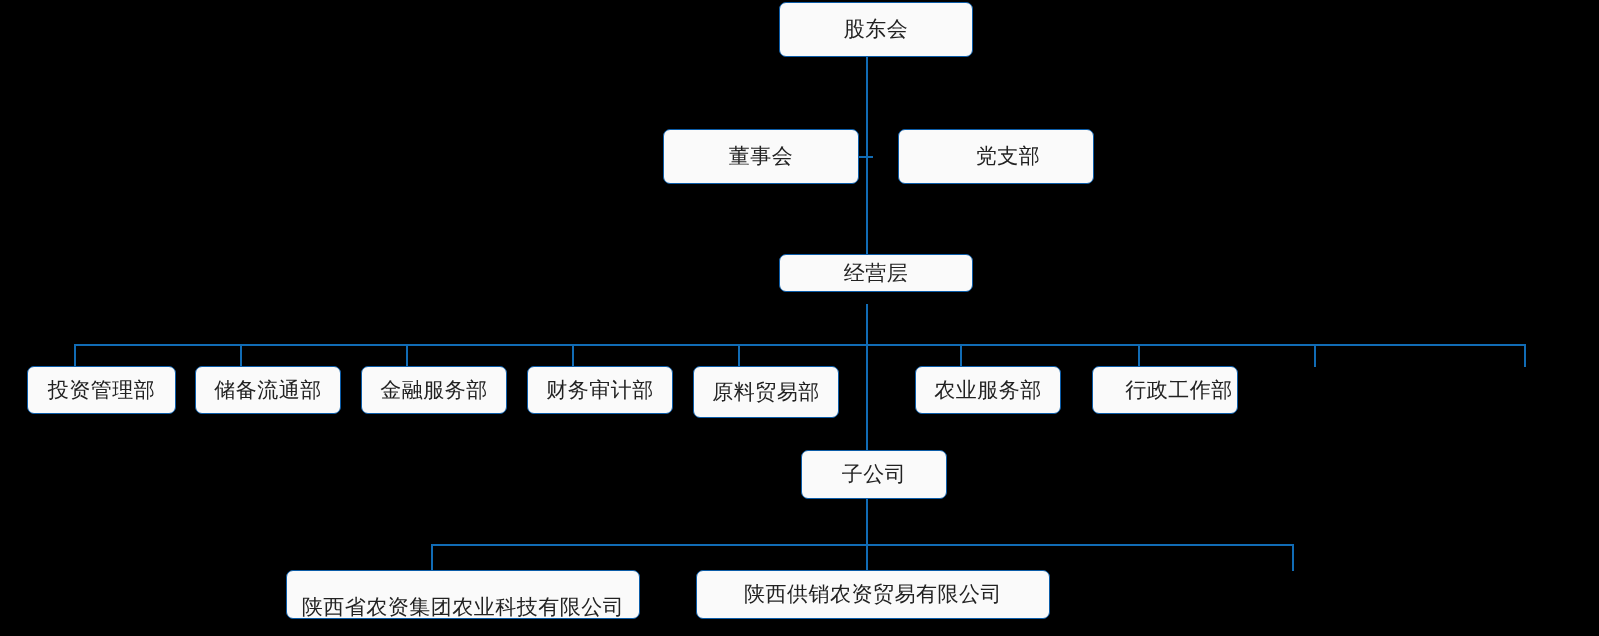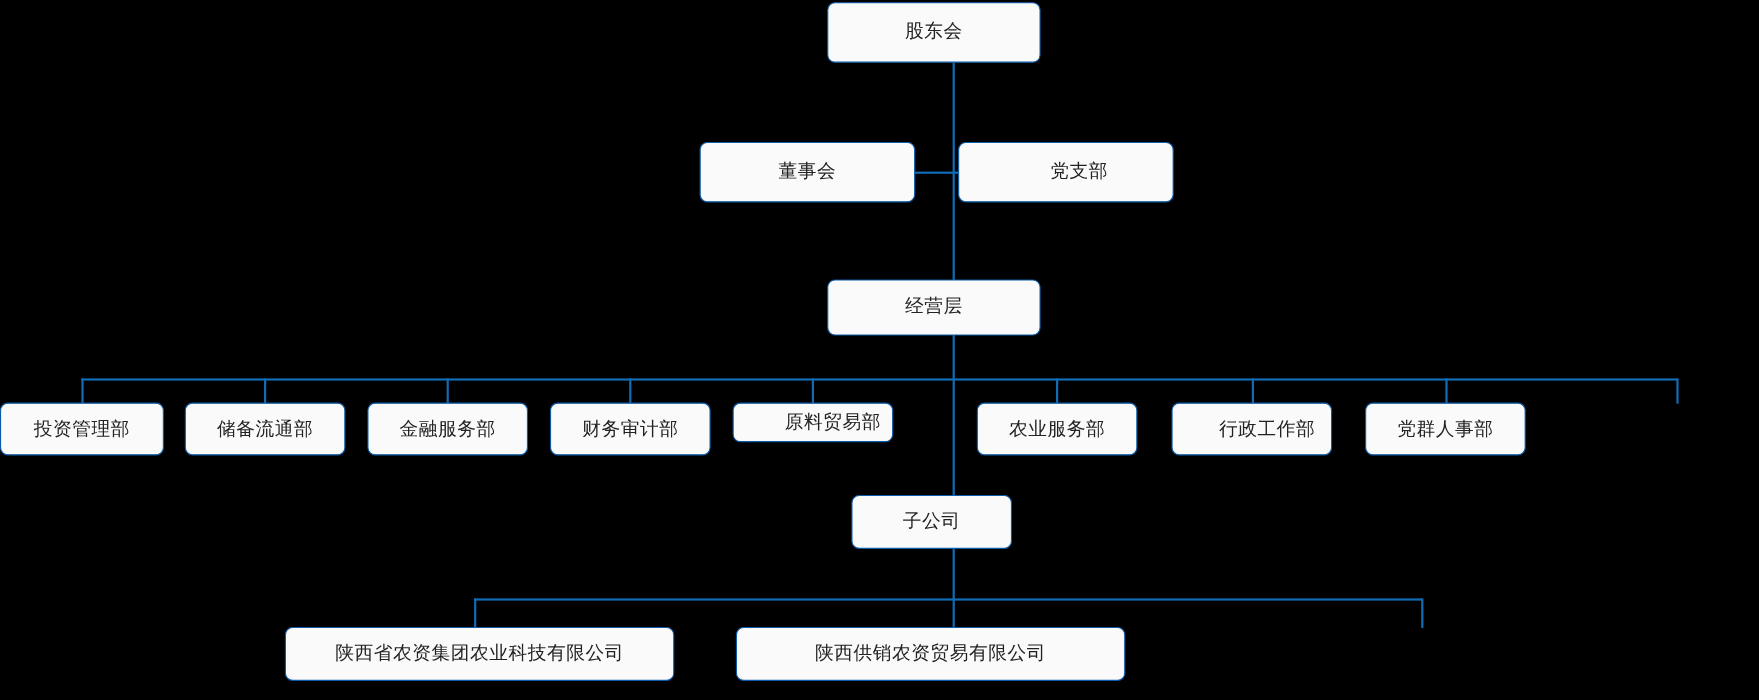--- a/index.html
+++ b/index.html
@@ -18,25 +18,26 @@
   .node {
     position: absolute;
     box-sizing: border-box;
     background: #fafafa;
     border: 1.6px solid #0b5ca8;
     border-radius: 7px;
     display: flex;
     align-items: center;
     justify-content: center;
     color: #222222;
-    font-size: 17px;
+    font-size: 21px;
     line-height: 1;
     letter-spacing: 0.5px;
     white-space: nowrap;
     z-index: 3;
+    margin-left: 27px;
   }
   .node .node-label {
     display: block;
     padding: 0 10px;
   }
   .conn {
     position: absolute;
     background: #116cb5;
     z-index: 1;
   }
@@ -77,54 +78,51 @@
     <span class="node-label">股东会</span>
   </div>
 
   <div class="node" style="left:636px; top:129px; width:196px; height:55px;">
     <span class="node-label">董事会</span>
   </div>
   <div class="node" style="left:871px; top:129px; width:196px; height:55px;padding-left:24px;">
     <span class="node-label">党支部</span>
   </div>
 
-  <div class="node" style="left:752px; top:254px; width:194px; height:51px;">
+  <div class="node" style="left:752px; top:254px; width:194px; height:38px;">
     <span class="node-label">经营层</span>
   </div>
 
   <div class="node" style="left:0px; top:366px; width:149px; height:48px;">
     <span class="node-label">投资管理部</span>
   </div>
   <div class="node" style="left:168px; top:366px; width:146px; height:48px;">
     <span class="node-label">储备流通部</span>
   </div>
   <div class="node" style="left:334px; top:366px; width:146px; height:48px;">
     <span class="node-label">金融服务部</span>
   </div>
   <div class="node" style="left:500px; top:366px; width:146px; height:48px;">
     <span class="node-label">财务审计部</span>
   </div>
-  <div class="node" style="left:666px; top:366px; width:146px; height:36px;justify-content:flex-end;">
+  <div class="node" style="left:666px; top:366px; width:146px; height:52px;">
     <span class="node-label">原料贸易部</span>
   </div>
 
   <div class="node" style="left:888px; top:366px; width:146px; height:48px;">
     <span class="node-label">农业服务部</span>
   </div>
   <div class="node" style="left:1065px; top:366px; width:146px; height:48px;padding-left:28px;">
     <span class="node-label">行政工作部</span>
   </div>
-  <div class="node" style="left:1241px; top:366px; width:146px; height:48px;">
-    <span class="node-label">党群人事部</span>
-  </div>
 
   <div class="node" style="left:774px; top:450px; width:146px; height:49px;">
     <span class="node-label">子公司</span>
   </div>
 
-  <div class="node" style="left:259px; top:570px; width:354px; height:49px;">
+  <div class="node" style="left:259px; top:570px; width:354px; height:49px;align-items:flex-end;">
     <span class="node-label">陕西省农资集团农业科技有限公司</span>
   </div>
   <div class="node" style="left:669px; top:570px; width:354px; height:49px;">
     <span class="node-label">陕西供销农资贸易有限公司</span>
   </div>
 
 </div>
 
 </body></html>

